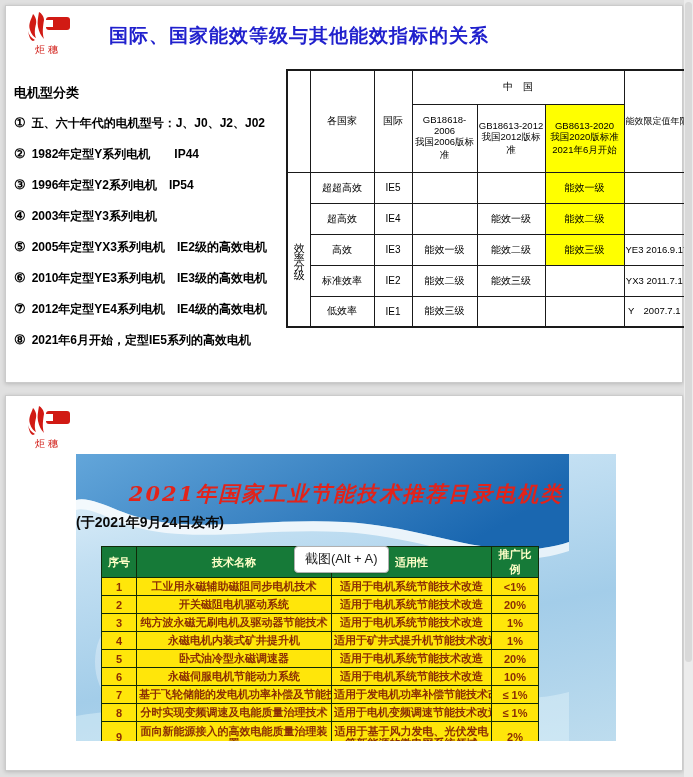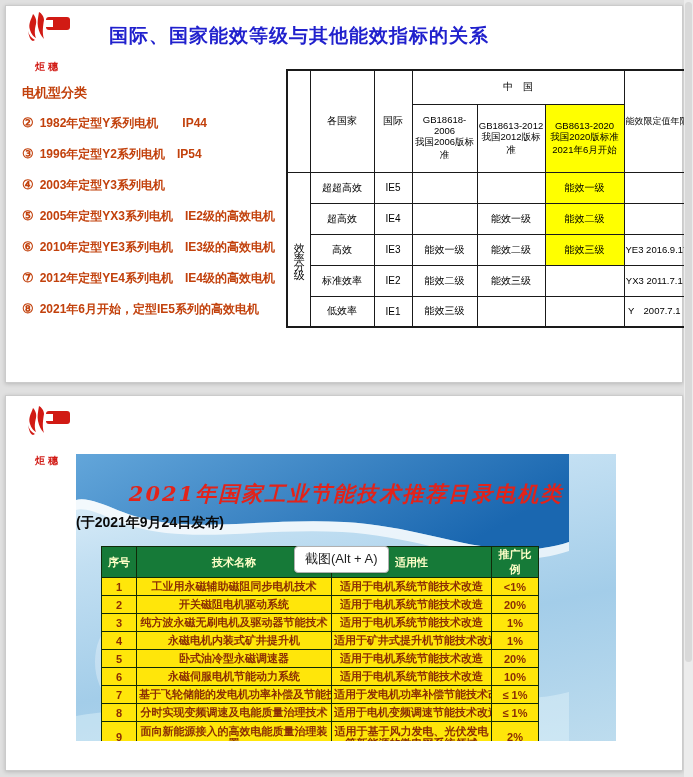--- a/index.html
+++ b/index.html
@@ -7,26 +7,26 @@
   #screen { position:relative; width:693px; height:777px; background:#e0e0e0; overflow:hidden; }
 
   .slide { position:absolute; left:5px; width:678px; background:#fff;
            border:1px solid #cbcbcb; box-shadow:0 1px 4px rgba(0,0,0,.18); }
   #slide1 { top:5px;  height:378px; }
   #slide2 { top:395px; height:376px; }
 
   
   .logo { position:absolute; left:16px; top:6px; width:52px; text-align:center; }
   .logo .mark { display:block; margin:0 auto; }
-  .logo .ltxt { display:block; color:#d11a14; font-size:10px; font-weight:bold; letter-spacing:3px; margin-top:18px; }
+  .logo .ltxt { display:block; color:#d11a14; font-size:10px; font-weight:normal; letter-spacing:3px; margin-top:1px; }
 
   
   .s1-title { position:absolute; left:0; right:90px; top:17px; text-align:center;
               color:#2121cd; font-size:19px; font-weight:bold; letter-spacing:1px; }
-  .motor-block { position:absolute; left:16px; top:78px; width:272px; color:#c2410c; }
+  .motor-block { position:absolute; left:8px; top:78px; width:272px; color:#000000; }
   .motor-heading { font-size:13px; font-weight:bold; margin-bottom:13px; }
   .motor-item { font-size:12px; font-weight:bold; line-height:16px; margin-bottom:15px; white-space:nowrap; }
   .motor-item .num { margin-right:6px; font-size:13px; }
 
   .etable { position:absolute; left:280px; top:63px; width:398px;
             border-collapse:collapse; table-layout:fixed; }
   .etable td { border:1px solid #1a1a1a; text-align:center; vertical-align:middle;
                font-size:10px; font-weight:normal; color:#000; padding:1px; overflow:hidden; }
   .etable tr.h1 td { height:34px; }
   .etable tr.h2 td { height:68px; font-size:9.5px; }
@@ -79,20 +79,21 @@
         <rect x="21" y="5" width="24" height="13" rx="3" fill="#d11a14"></rect>
         <rect x="21" y="8" width="7" height="7" fill="#ffffff"></rect>
       </svg>
       <span class="ltxt">炬穗</span>
     </div>
 
     <div class="s1-title">国际、国家能效等级与其他能效指标的关系</div>
 
     <div class="motor-block">
       <div class="motor-heading">电机型分类</div>
+      <div class="motor-item"><span class="num">①</span><span>五、六十年代的电机型号：J、J0、J2、J02</span></div>
       <div class="motor-item"><span class="num">②</span><span>1982年定型Y系列电机　　IP44</span></div>
       <div class="motor-item"><span class="num">③</span><span>1996年定型Y2系列电机　IP54</span></div>
       <div class="motor-item"><span class="num">④</span><span>2003年定型Y3系列电机</span></div>
       <div class="motor-item"><span class="num">⑤</span><span>2005年定型YX3系列电机　IE2级的高效电机</span></div>
       <div class="motor-item"><span class="num">⑥</span><span>2010年定型YE3系列电机　IE3级的高效电机</span></div>
       <div class="motor-item"><span class="num">⑦</span><span>2012年定型YE4系列电机　IE4级的高效电机</span></div>
       <div class="motor-item"><span class="num">⑧</span><span>2021年6月开始，定型IE5系列的高效电机</span></div>
     </div>
 
     <table class="etable">

